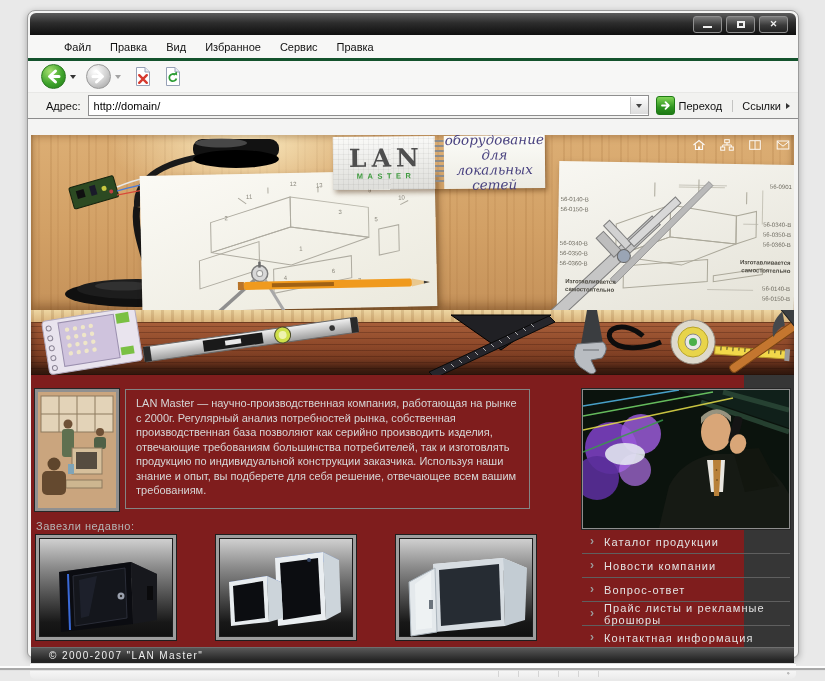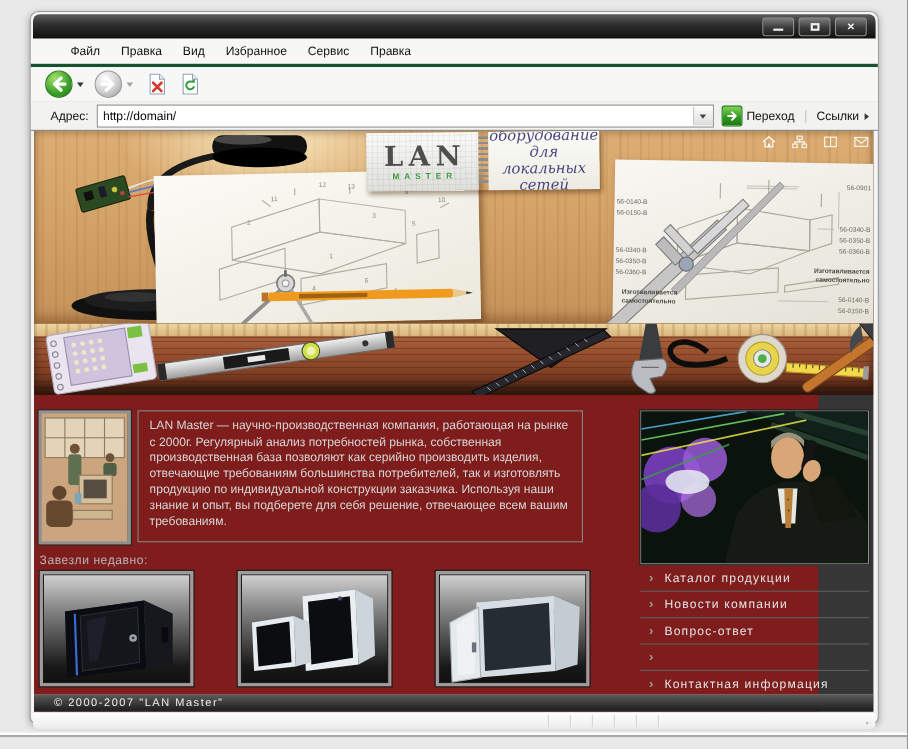--- a/index.html
+++ b/index.html
@@ -48,21 +48,21 @@
                border-right:3.5px solid transparent;border-top:4px solid #444;}
   .go{display:flex;align-items:center;margin-left:7px;gap:4px;}
   .go-icon{width:17px;height:17px;border-radius:3px;border:1px solid #1e7a15;
            background:linear-gradient(180deg,#7fd455,#2f9420 60%,#1e7a15);
            display:flex;align-items:center;justify-content:center;}
   .links{display:flex;align-items:center;margin-left:10px;padding-left:9px;
          border-left:1px solid #c4c4c2;gap:5px;}
   .links i{width:0;height:0;border-top:3.5px solid transparent;border-bottom:3.5px solid transparent;
            border-left:4px solid #333;}
   
-  .viewport{margin:0 2px 0 3px;width:763px;height:528px;position:relative;overflow:hidden;
+  .viewport{margin:16px 2px 0 3px;width:763px;height:528px;position:relative;overflow:hidden;
             background:#363636;}
   .siteheader{position:absolute;left:0;top:0;width:763px;height:175px;overflow:hidden;
      background:
        radial-gradient(190px 95px at 215px 6px,rgba(255,243,203,.85),rgba(255,243,203,0) 72%),
        repeating-linear-gradient(90deg,rgba(135,82,30,.13) 0 2px,rgba(0,0,0,0) 2px 7px,
           rgba(150,95,45,.10) 7px 9px,rgba(0,0,0,0) 9px 19px),
        linear-gradient(180deg,#dcae74,#d2a065 55%,#c5925a);
      box-shadow:inset 0 -6px 10px rgba(80,40,10,.35),inset 0 3px 6px rgba(90,50,15,.25);}
   .lamp{position:absolute;left:-6px;top:0;}
   .sheet-center{position:absolute;left:110px;top:38px;width:295px;height:136px;
@@ -552,20 +552,21 @@
         <div class="nav-row">
           <span class="chev">›</span>
           <span class="nav-label">Новости компании</span>
         </div>
         <div class="nav-row">
           <span class="chev">›</span>
           <span class="nav-label">Вопрос-ответ</span>
         </div>
         <div class="nav-row">
           <span class="chev">›</span>
+          <span class="nav-label">Прайс листы и рекламные брошюры</span>
         </div>
         <div class="nav-row">
           <span class="chev">›</span>
           <span class="nav-label">Контактная информация</span>
         </div>
       </div>
 
       <div class="site-footer">
         <span>© 2000-2007 "LAN Master"</span>
       </div>

